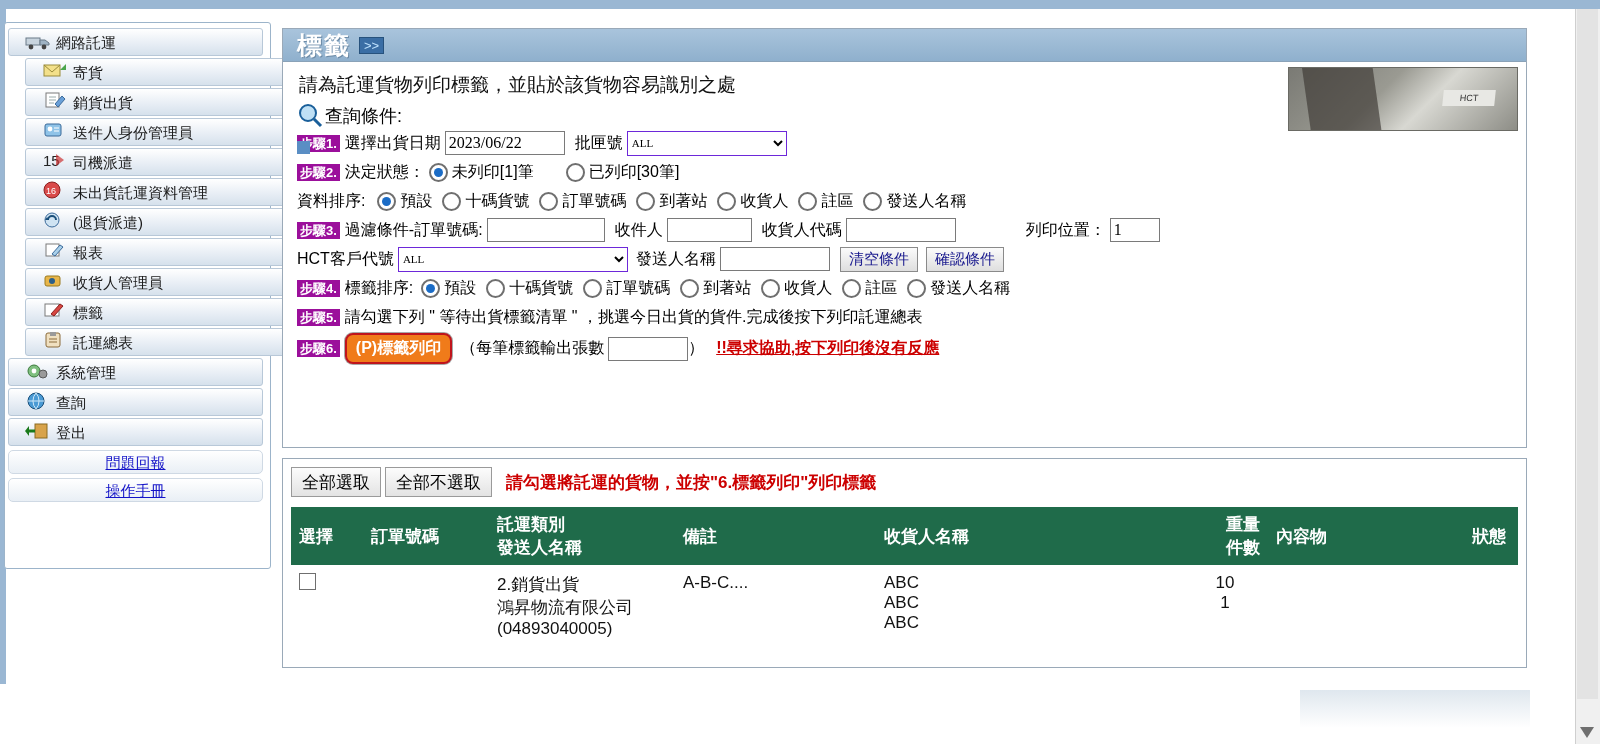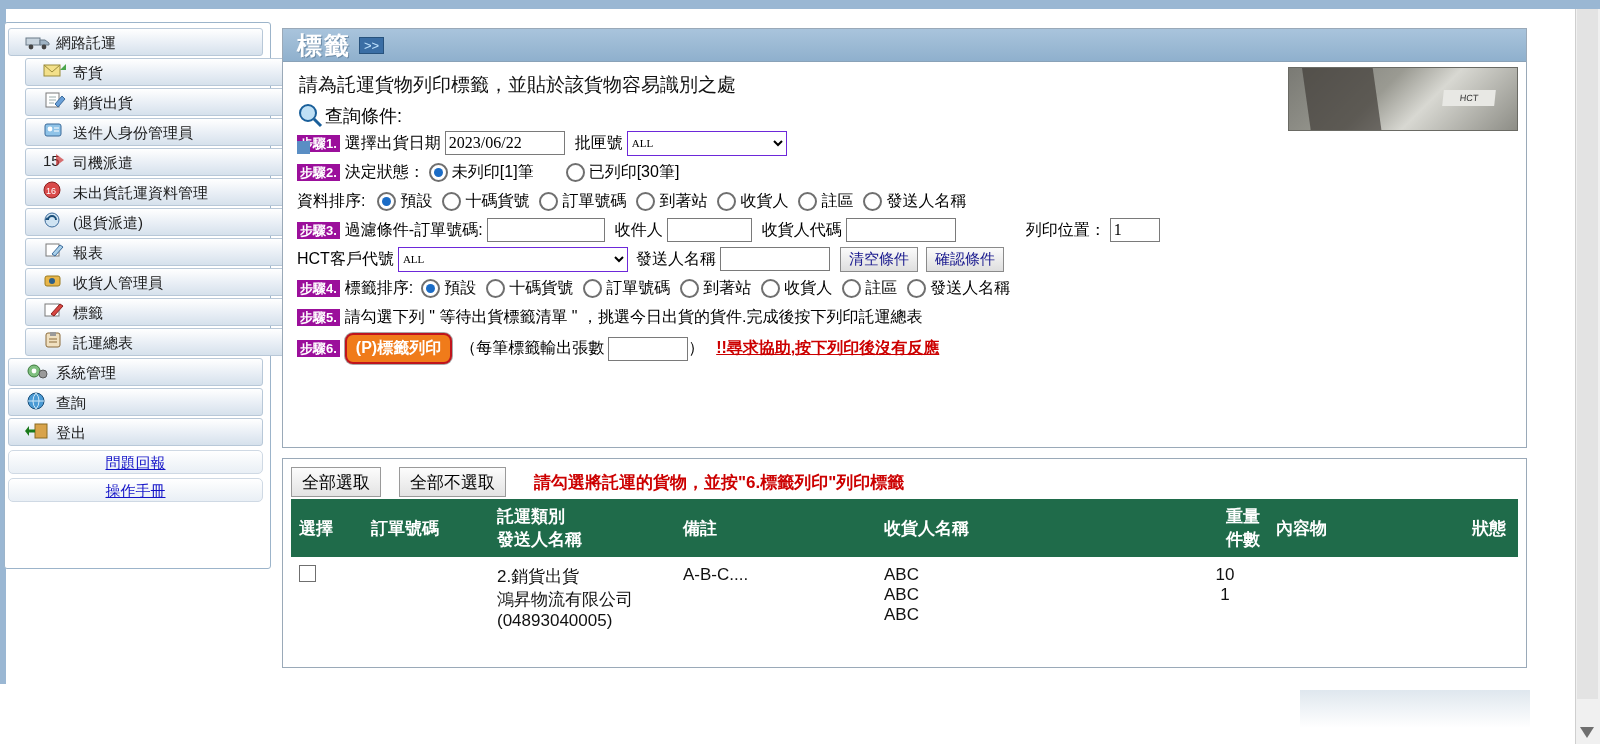--- a/index.html
+++ b/index.html
@@ -300,21 +300,21 @@
     text-align: center;
   }
   .note-red { color: #cc0000; font-weight: bold; font-size: 17px; margin-left: 10px; }
 
   
   .panel-bottom {
     margin-top: 10px;
     padding: 8px 8px 10px 8px;
     min-height: 210px;
   }
-  .tbar { display: flex; align-items: center; gap: 18px; margin-bottom: 2px; }
+  .tbar { display: flex; align-items: center; gap: 4px; margin-bottom: 10px; }
   table.grid {
     width: 100%;
     border-collapse: collapse;
     font-size: 17px;
   }
   table.grid thead th {
     background: #1f6b4a;
     color: #ffffff;
     font-weight: bold;
     text-align: left;

